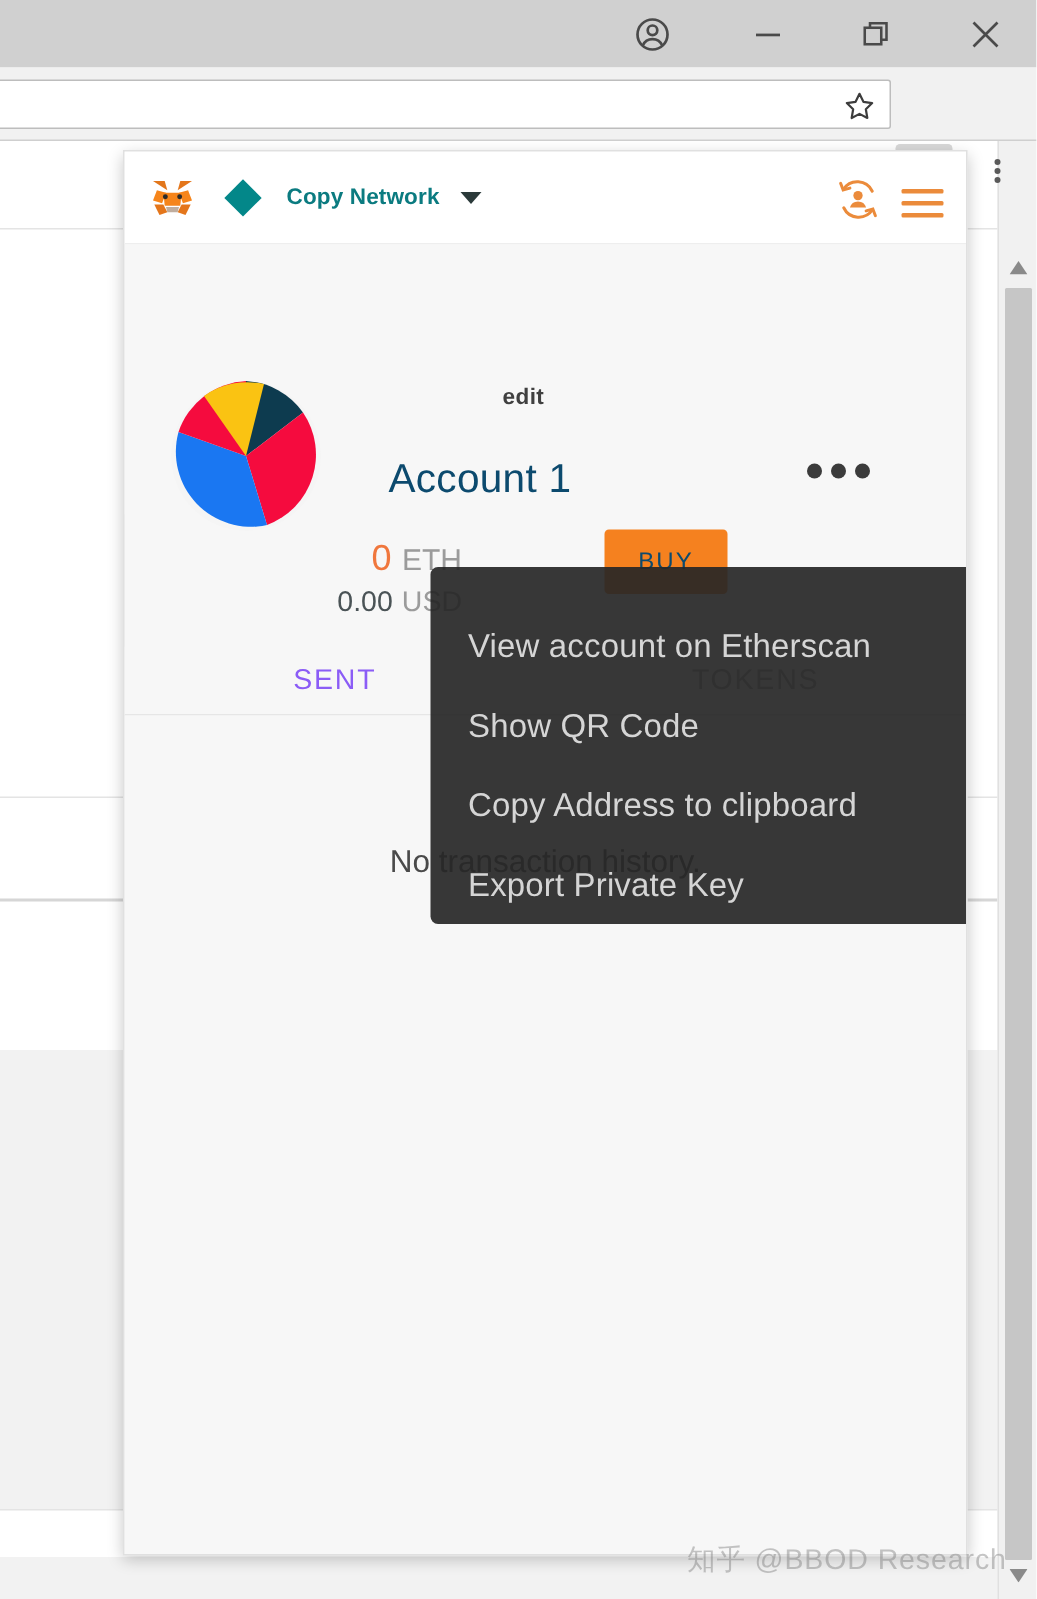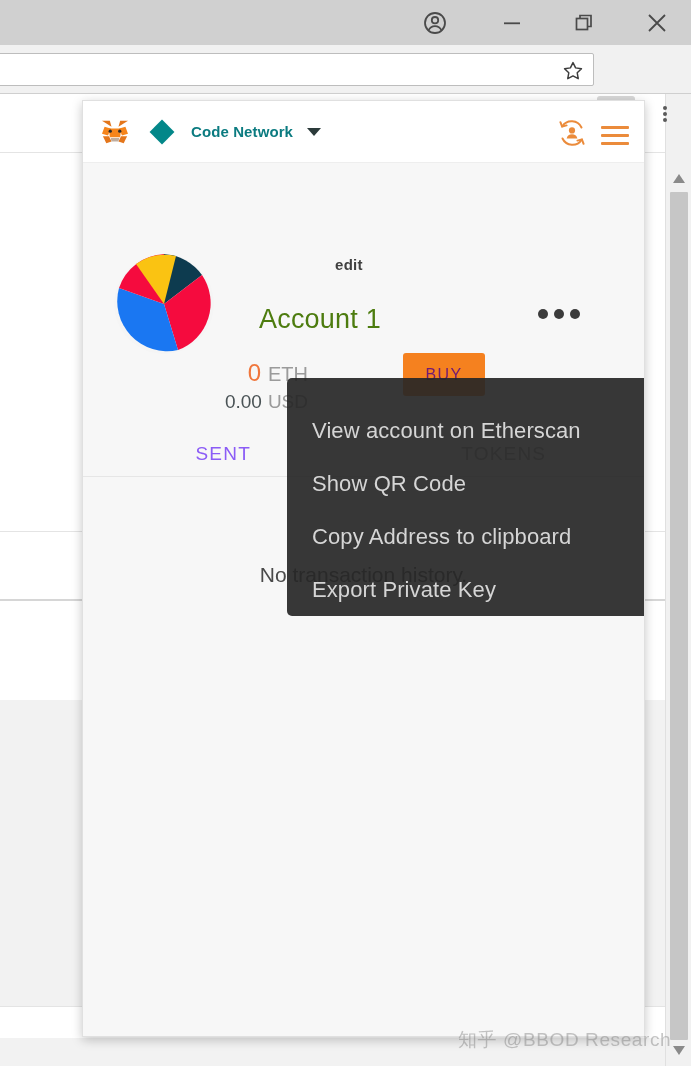--- a/index.html
+++ b/index.html
@@ -108,40 +108,40 @@
   .identicon {
     position: absolute; left: 31px; top: 91px; width: 100px; height: 100px;
     border-radius: 50%; overflow: hidden;
   }
   .edit-link {
     position: absolute; left: 252px; top: 93px;
     color: #404040; font-size: 15px; font-weight: 700; letter-spacing: 0.3px;
   }
   .acct-name {
     position: absolute; left: 176px; top: 141px;
-    color: #4d7c0f; font-size: 27px; font-weight: 400; letter-spacing: 0.2px;
+    color: #0c4a6e; font-size: 27px; font-weight: 400; letter-spacing: 0.2px;
   }
   .acct-dots {
     position: absolute; left: 455px; top: 146px; display: flex; gap: 6px;
   }
   .acct-dots i { width: 10px; height: 10px; border-radius: 50%; background: #3b3b3b; display: block; }
 
   .balance {
     position: absolute; left: 25px; top: 258px; width: 200px; text-align: right;
   }
   .bal-eth { font-size: 24px; color: #f0773d; font-weight: 400; text-align: right; }
   .bal-eth .unit { color: #9b9b9b; font-size: 20px; margin-left: 7px; }
   .bal-usd { margin-top: 4px; font-size: 19px; color: #4a5356; }
   .bal-usd .unit { color: #9b9b9b; margin-left: 6px; }
 
   .act-btn {
     position: absolute; top: 252px; height: 43px;
     background: #f5811f; border-radius: 3px;
     display: flex; align-items: center; justify-content: center;
-    color: #701a75; font-size: 16px; letter-spacing: 1.4px; font-weight: 400;
+    color: #0c4a6e; font-size: 16px; letter-spacing: 1.4px; font-weight: 400;
   }
   .act-buy  { left: 320px; width: 82px; }
   .act-send { left: 418px; width: 97px; }
 
   .mm-tabs {
     position: absolute; left: 0; top: 330px; width: 561px; height: 46px;
     background: #f7f7f7; border-bottom: 1px solid #e6e6e6;
     display: flex;
   }
   .mm-tab {
@@ -279,21 +279,21 @@
           <path d="M12 22 L22 22 L21 26 L13 26 Z" fill="#c0ad9e"></path>
           <circle cx="11.5" cy="14" r="1.9" fill="#2b2b2b"></circle>
           <circle cx="22.5" cy="14" r="1.9" fill="#2b2b2b"></circle>
         </svg>
       </div>
       <div class="net-diamond">
         <svg width="26" height="26" viewBox="0 0 26 26">
           <rect x="13" y="0.5" width="17.6" height="17.6" transform="rotate(45 13 0.5)" fill="#038789"></rect>
         </svg>
       </div>
-      <div class="net-name">Code Network</div>
+      <div class="net-name">Copy Network</div>
       <div class="net-caret"></div>
       <div class="hdr-right">
         <div>
           <svg width="30" height="28" viewBox="0 0 30 28" fill="none" stroke="#eb8b3b" stroke-width="2" stroke-linecap="round">
             <path d="M24.5 8.5a11 11 0 0 0-19.2 -1.2"></path>
             <path d="M5.5 19.5a11 11 0 0 0 19.2 1.2"></path>
             <path d="M3.4 3.2 L5.1 7.6 L9.6 6.4"></path>
             <path d="M26.6 24.8 L24.9 20.4 L20.4 21.6"></path>
             <circle cx="15" cy="11.4" r="3.1" fill="#eb8b3b" stroke="none"></circle>
             <path d="M9.6 19.4a5.6 5.6 0 0 1 10.8 0z" fill="#eb8b3b" stroke="none"></path>

